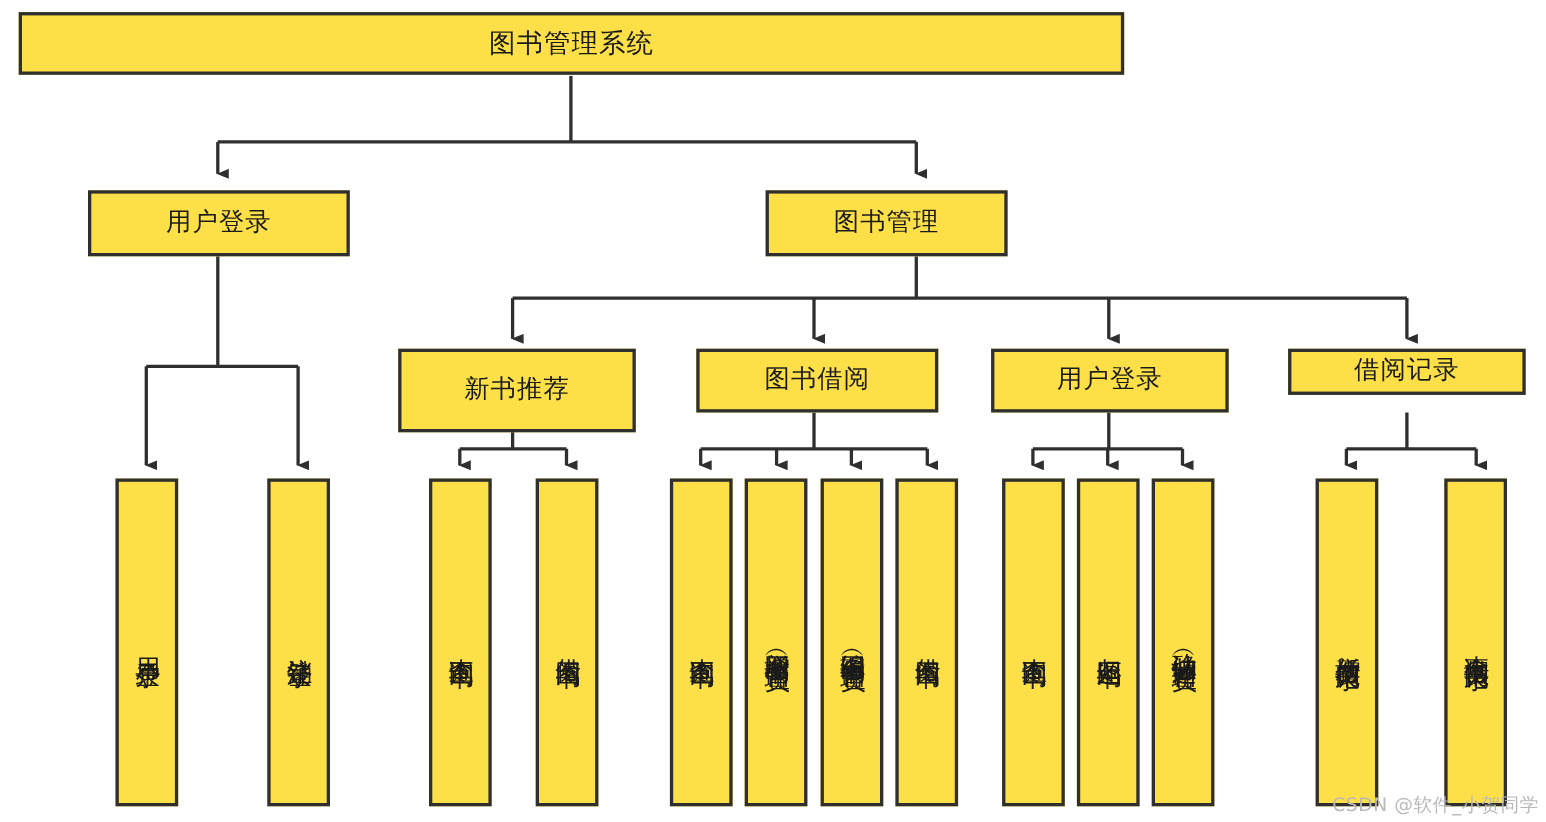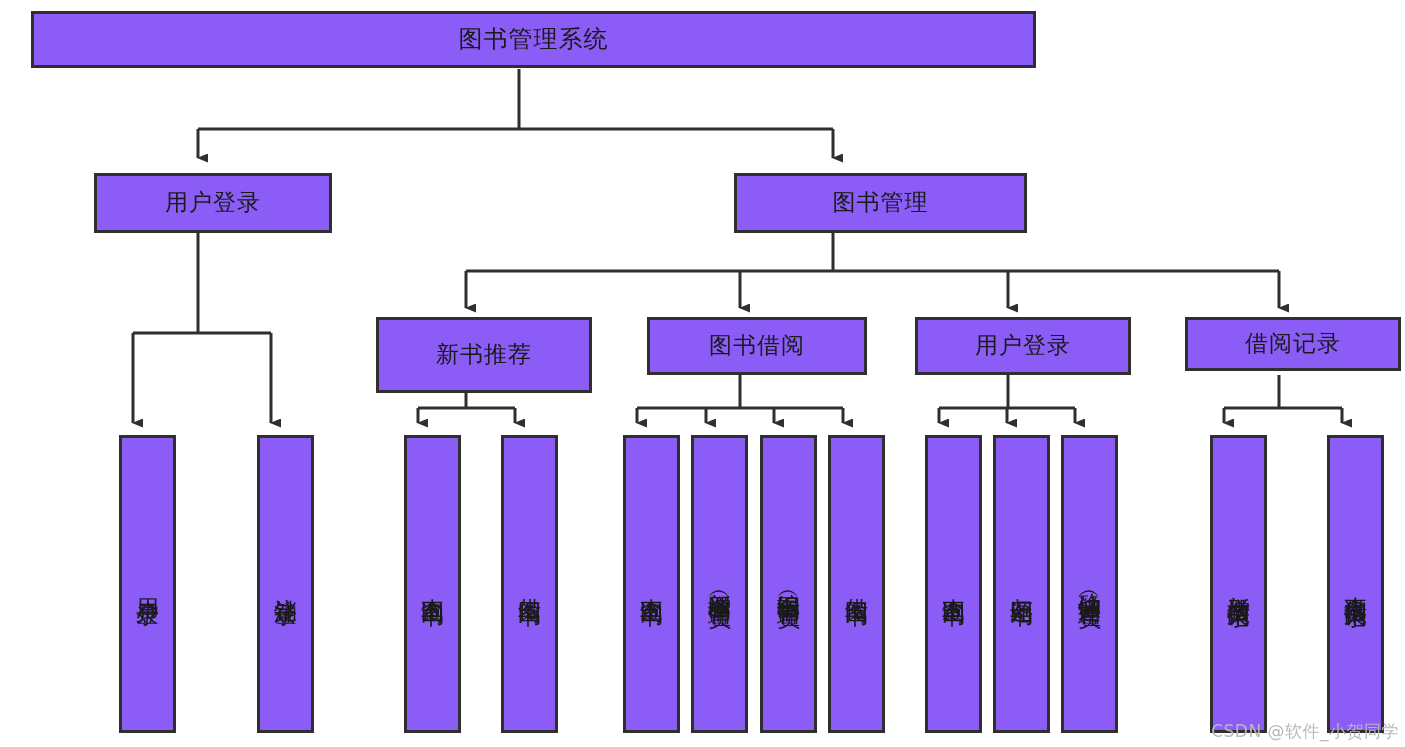--- a/index.html
+++ b/index.html
@@ -20,26 +20,25 @@
     left: 0;
     top: 0;
     width: 1405px;
     height: 747px;
     pointer-events: none;
   }
   .node {
     position: absolute;
     box-sizing: border-box;
     border: 3px solid #2f2f2f;
-    background: #8b5cf6;
+    background: #fde047;
     display: flex;
     align-items: center;
     justify-content: center;
     color: #1a1a1a;
-    margin-left: 14px;
   }
   .node.horiz {
     font-size: 23px;
     letter-spacing: 1px;
     line-height: 1.1;
   }
   .node.root {
     font-size: 24px;
   }
   .node.leaf {
@@ -124,34 +123,34 @@
     </g>
   </svg>
 
   <div class="node horiz root" style="left:17px; top:11px; width:1005px; height:57px;">
     <span class="htext">图书管理系统</span>
   </div>
 
   <div class="node horiz" style="left:80px; top:173px; width:238px; height:60px;">
     <span class="htext">用户登录</span>
   </div>
-  <div class="node horiz" style="left:720px; top:173px; width:293px; height:60px;align-items:center;">
+  <div class="node horiz" style="left:696px; top:173px; width:220px; height:60px;align-items:center;">
     <span class="htext">图书管理</span>
   </div>
 
   <div class="node horiz" style="left:362px; top:317px; width:216px; height:76px;">
     <span class="htext">新书推荐</span>
   </div>
   <div class="node horiz" style="left:633px; top:317px; width:220px; height:58px;">
     <span class="htext">图书借阅</span>
   </div>
   <div class="node horiz" style="left:901px; top:317px; width:216px; height:58px;">
     <span class="htext">用户登录</span>
   </div>
-  <div class="node horiz" style="left:1171px; top:317px; width:216px; height:54px;">
+  <div class="node horiz" style="left:1171px; top:317px; width:216px; height:42px;">
     <span class="htext">借阅记录</span>
   </div>
 
   <div class="node leaf" style="left:105px; top:435px; width:57px; height:298px;">
     <span class="vtext">用户登录</span>
   </div>
   <div class="node leaf" style="left:243px; top:435px; width:57px; height:298px;">
     <span class="vtext">注销登录</span>
   </div>
 

